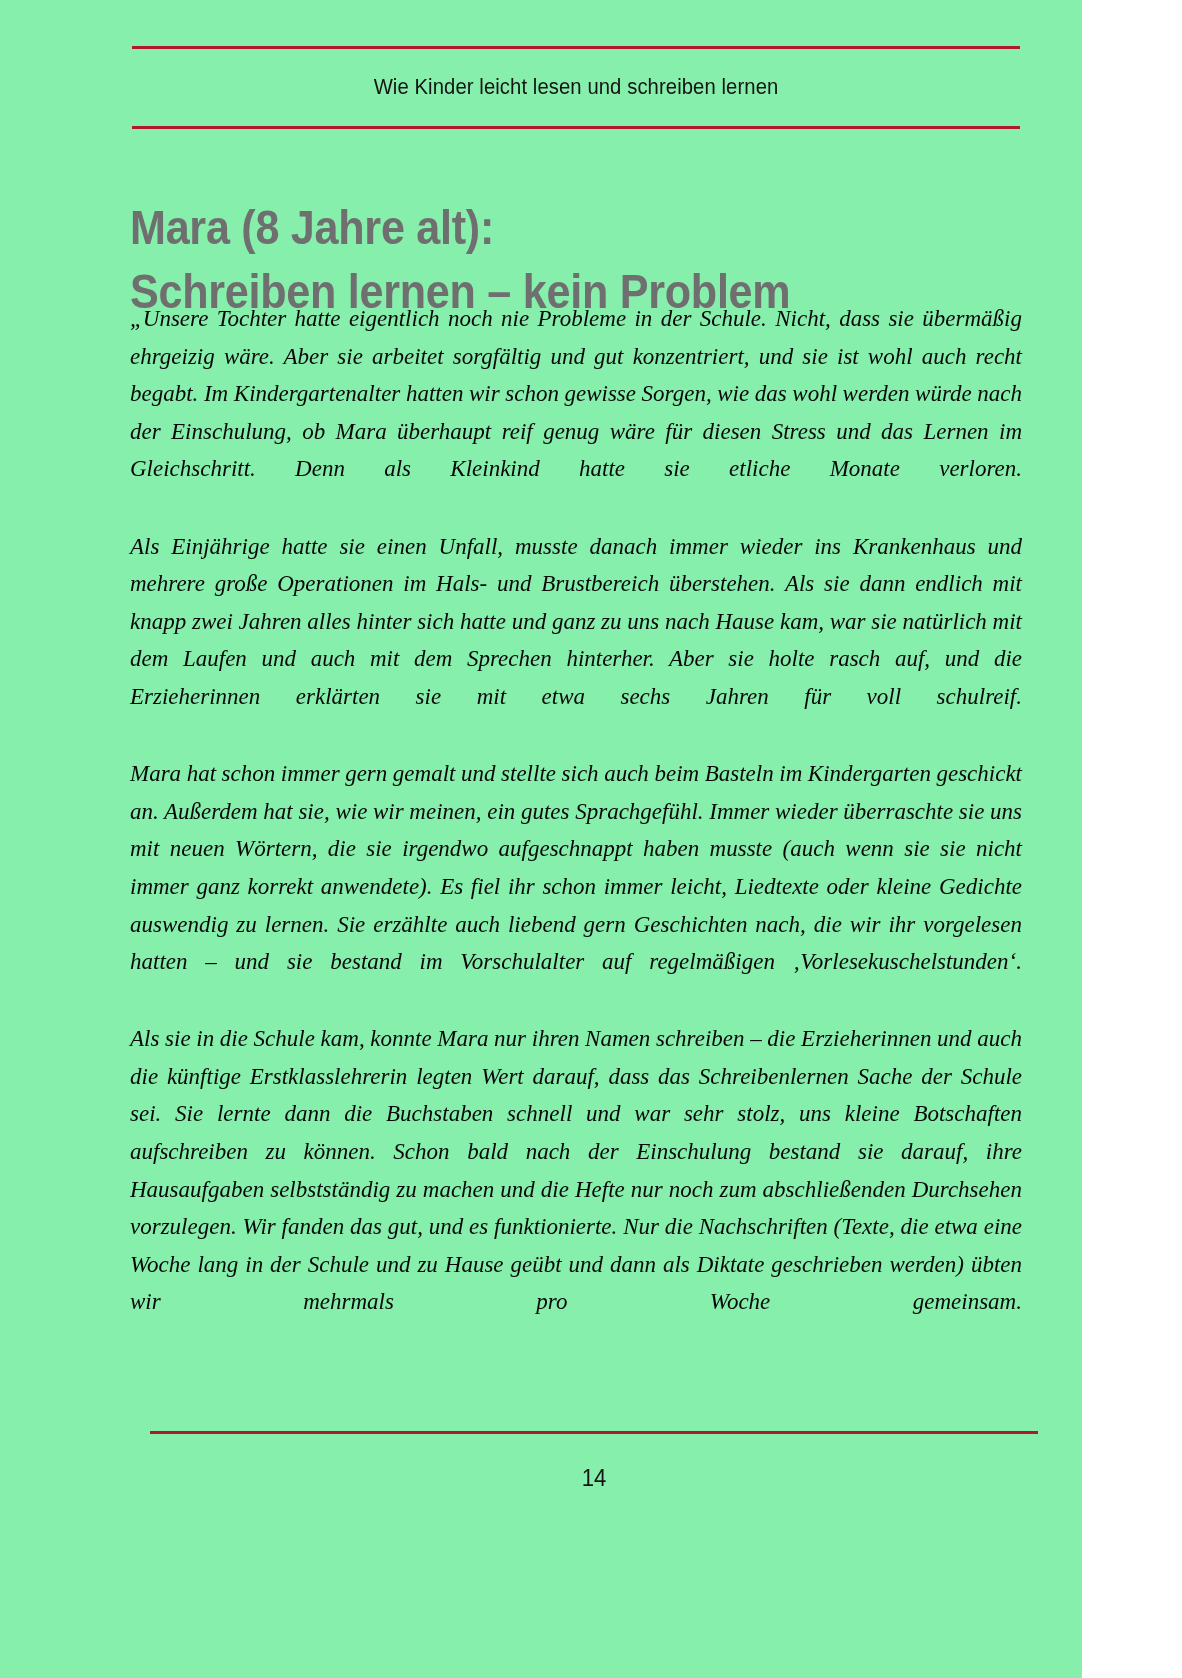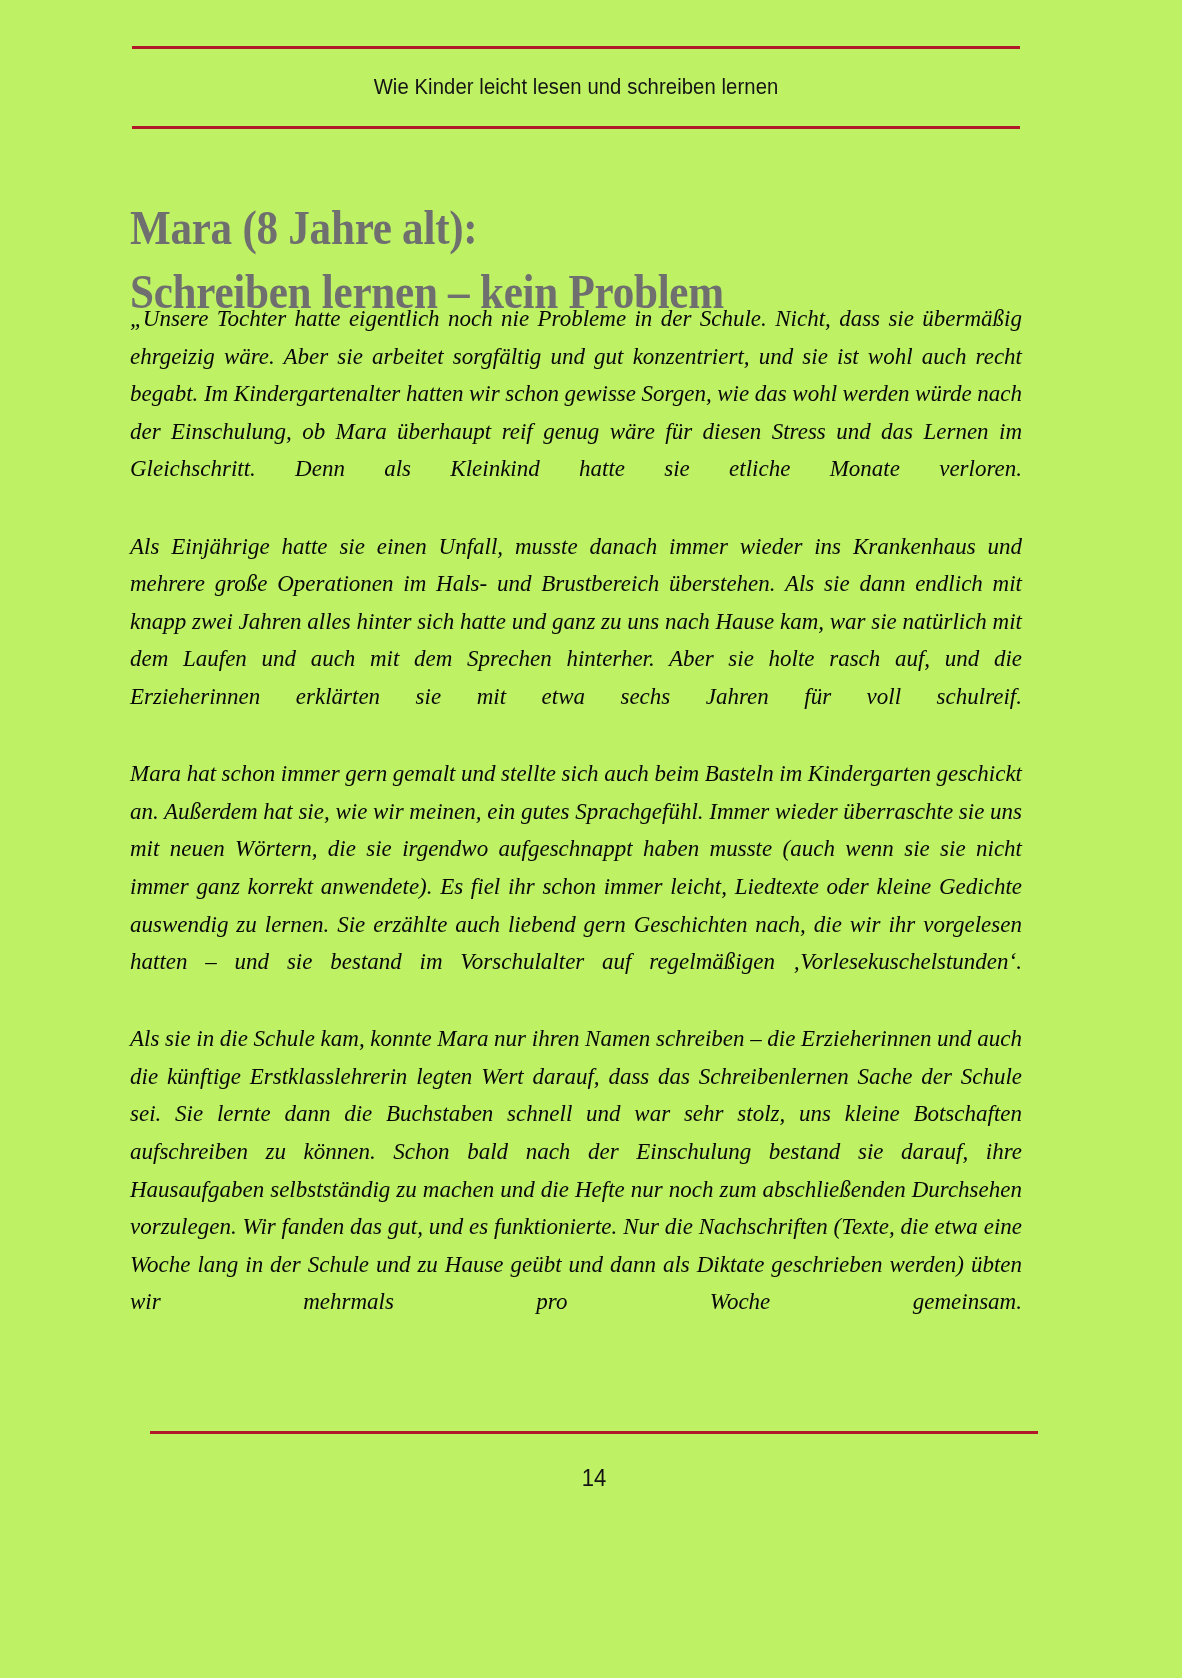--- a/index.html
+++ b/index.html
@@ -4,23 +4,23 @@
 <title>Buchseite 14</title>
 <style>
   html, body {
     margin: 0;
     padding: 0;
     background: #ffffff;
   }
 
   .page {
     position: relative;
-    width: 1182px;
+    width: 1082px;
     height: 1678px;
-    background: #bef264;
+    background: #86efac;
     box-sizing: border-box;
     overflow: hidden;
     font-family: "Liberation Serif", "DejaVu Serif", serif;
   }
 
   
   .running-head {
     position: absolute;
     left: 132px;
     top: 46px;
@@ -50,21 +50,21 @@
     transform-origin: center center;
   }
 
   
   .chapter-title {
     position: absolute;
     left: 130px;
     top: 163px;
     width: 900px;
     color: #6f6f6f;
-    font-family: Liberation Serif, serif;
+    font-family: Liberation Sans, sans-serif;
     font-weight: bold;
     font-size: 49px;
     line-height: 1.30;
     letter-spacing: -0.3px;
   }
   .chapter-title .tline {
     display: block;
     transform: scaleX(0.88);
     transform-origin: left center;
     white-space: nowrap;

